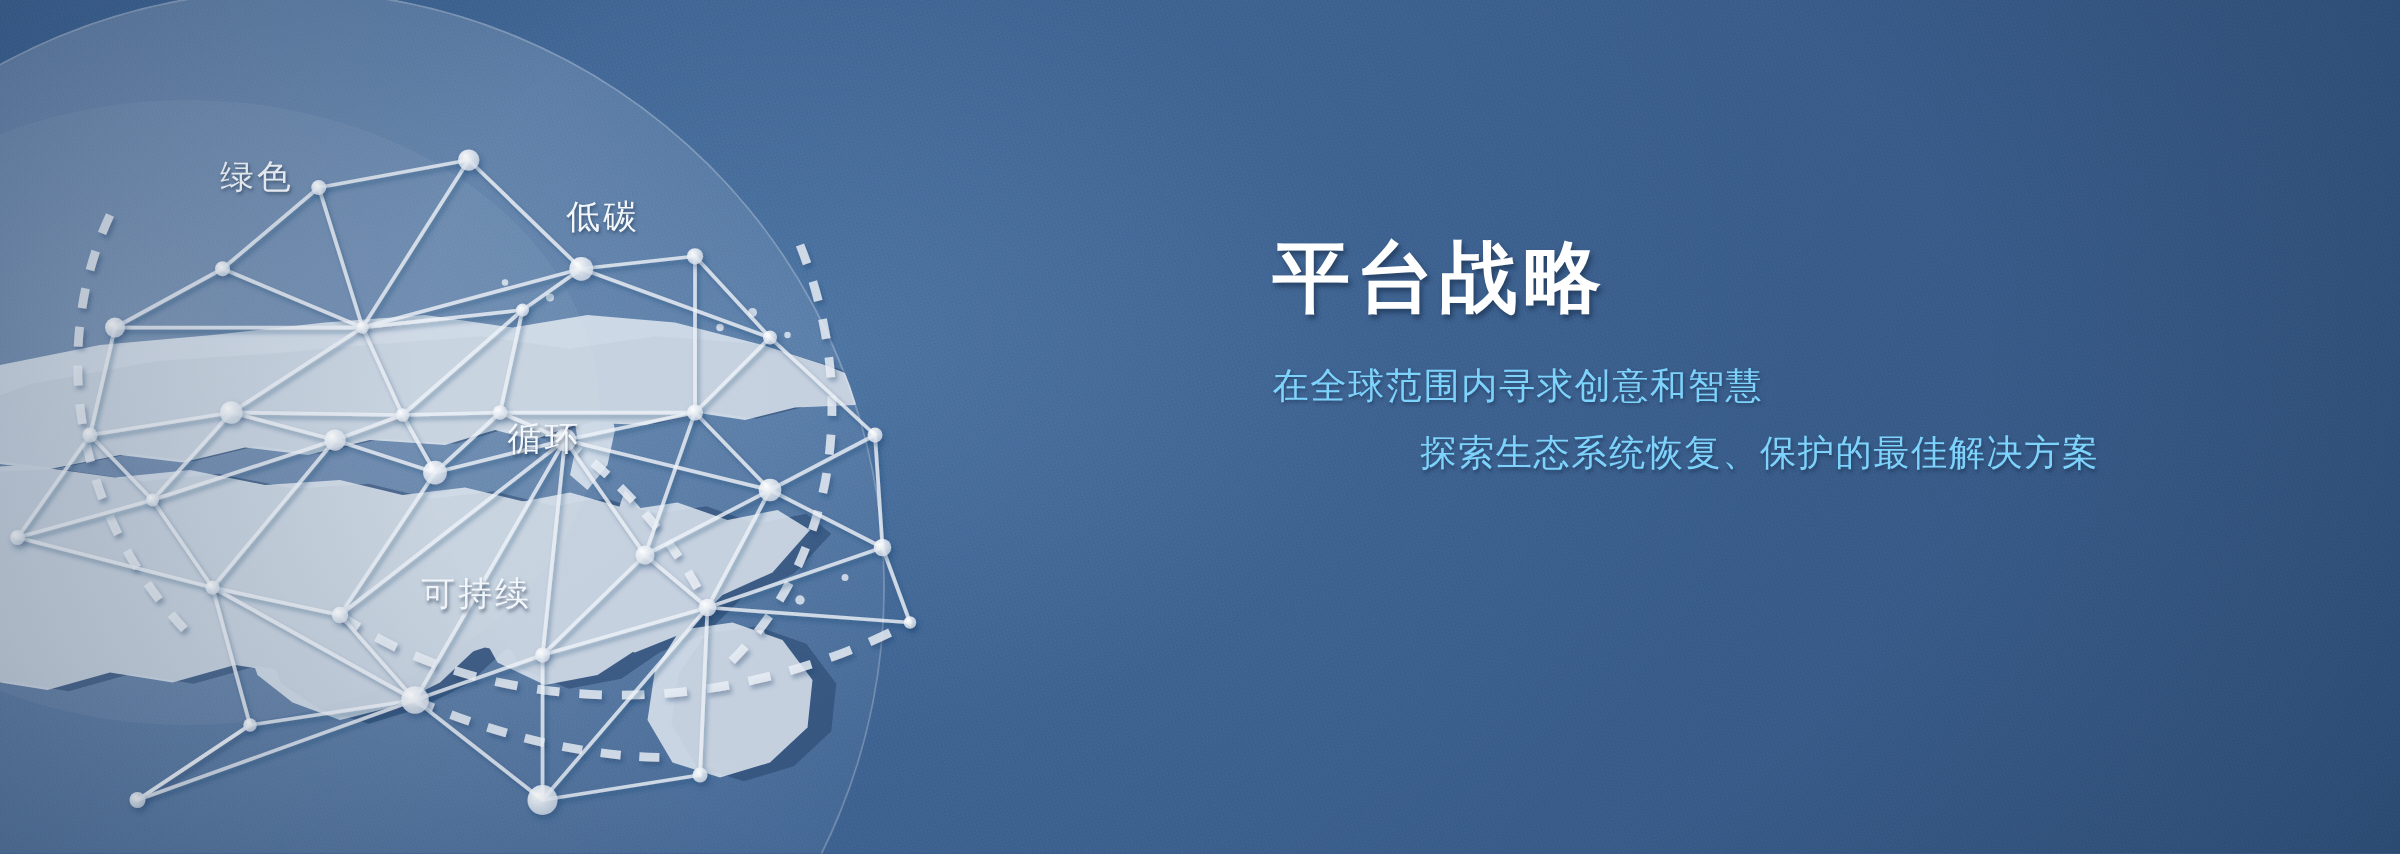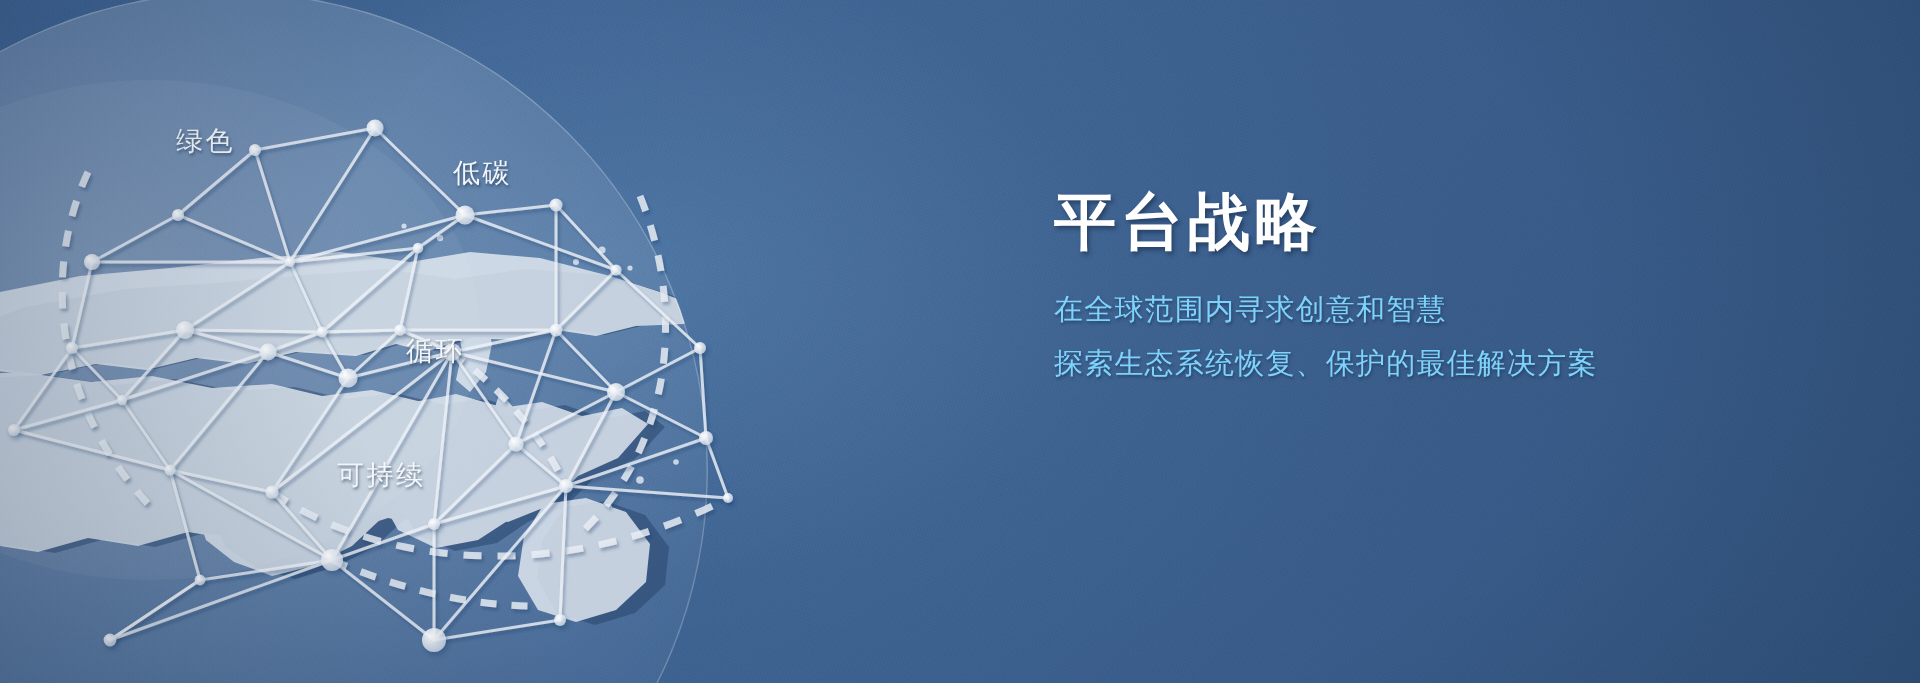--- a/index.html
+++ b/index.html
@@ -52,44 +52,43 @@
     position: absolute;
     left: 0;
     top: 0;
     width: 900px;
     height: 683px;
   }
 
   
   .copy {
     position: absolute;
-    left: 1054px;
+    left: 1018px;
     top: 188px;
     width: 780px;
-    font-family: Liberation Serif, serif;
   }
   .title {
     margin: 0;
     font-size: 62px;
     font-weight: bold;
     letter-spacing: 5px;
     color: #ffffff;
     line-height: 1.12;
     text-shadow: 2px 3px 4px rgba(18,38,66,0.55);
   }
   .sub-list { margin: 31px 0 0 0; }
   .subtitle {
     margin: 0 0 12px 0;
     font-size: 29px;
     letter-spacing: 1.2px;
     color: #7dd3fc;
     line-height: 1.45;
     text-shadow: 1px 2px 3px rgba(18,38,66,0.50);
   }
-  .subtitle:last-child { margin-bottom: 12px; }
+  .subtitle:last-child { margin-bottom: 12px; text-align: center; }
 
   
   .kw {
     position: absolute;
     font-size: 27px;
     letter-spacing: 2.5px;
     color: #f3f7fb;
     text-shadow: 1px 2px 3px rgba(16,36,64,0.55);
     white-space: nowrap;
   }

